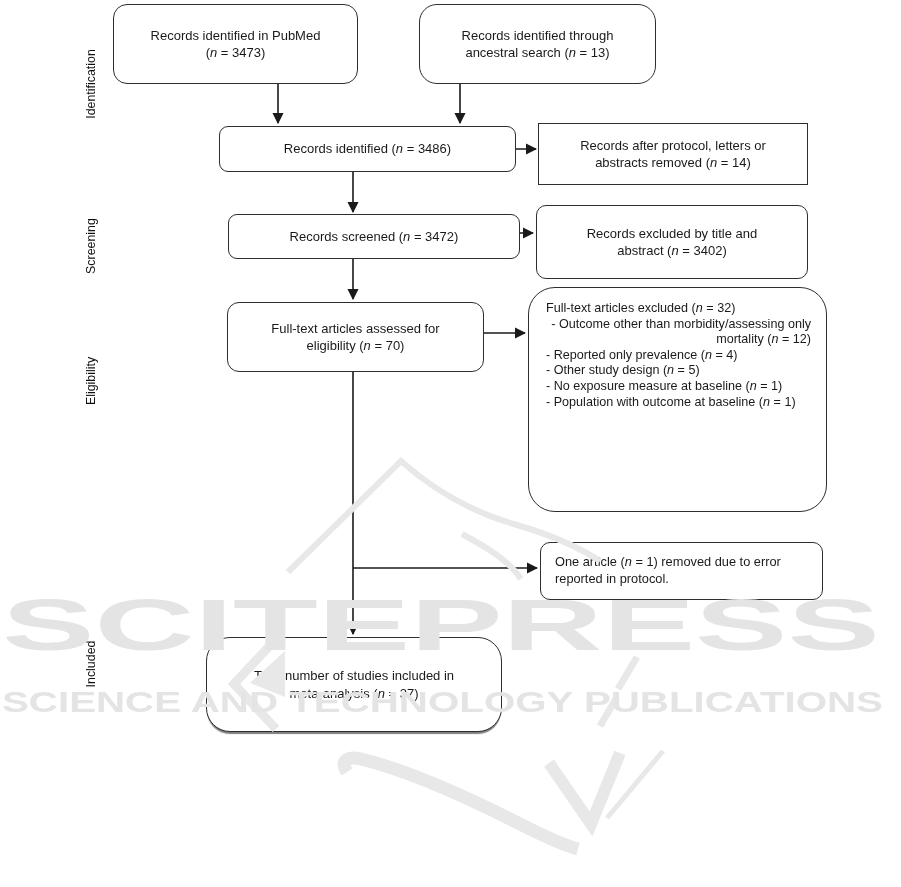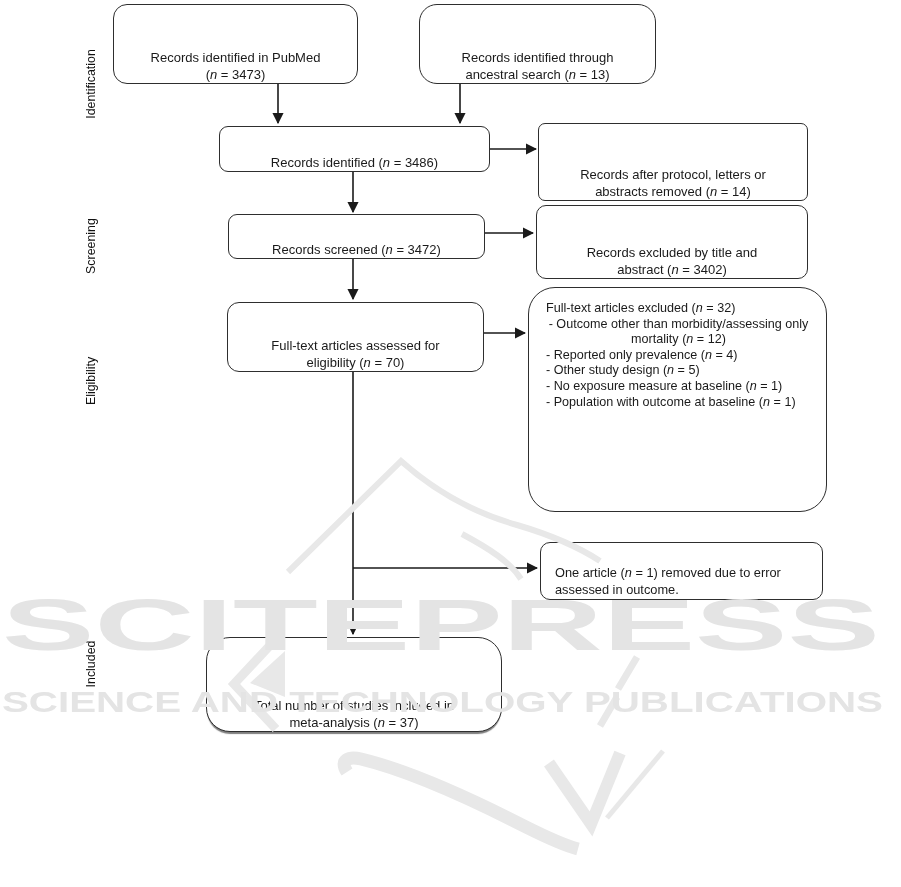--- a/index.html
+++ b/index.html
@@ -10,30 +10,30 @@
     color:#1a1a1a;
   }
   .layer{position:absolute;left:0;top:0;width:901px;height:887px;}
   svg.layer{pointer-events:none;}
   
   .fbox{
     position:absolute;
     box-sizing:border-box;
     background:#ffffff;
     border:1.8px solid #2e2e2e;
-    display:flex;flex-direction:column;align-items:center;justify-content:flex-end;
+    display:flex;flex-direction:column;align-items:center;justify-content:center;
     text-align:center;
     font-size:13px;line-height:1.32;
     z-index:2;
   }
   .fbox .ln{white-space:nowrap;}
   
   .listbox{
     align-items:flex-start;justify-content:flex-start;
-    text-align:center;
+    text-align:right;
     padding:13px 15px 10px 17px;
     font-size:12.6px;line-height:1.24;
   }
   .listbox .bullet{margin:0;}
   .leftbox{align-items:flex-start;text-align:left;padding:0 14px;}
   
   .stage-label{
     position:absolute;
     transform:translate(-50%,-50%) rotate(-90deg);
     transform-origin:center center;
@@ -75,30 +75,30 @@
   <div class="fbox" style="left:113px;top:4px;width:245px;height:80px;border-radius:14px;">
     <div class="ln">Records identified in PubMed</div>
     <div class="ln">(<i>n</i> = 3473)</div>
   </div>
 
   <div class="fbox" style="left:419px;top:4px;width:237px;height:80px;border-radius:18px;">
     <div class="ln">Records identified through</div>
     <div class="ln">ancestral search (<i>n</i> = 13)</div>
   </div>
 
-  <div class="fbox" style="left:219px;top:126px;width:271px;height:46px;border-radius:9px;">
+  <div class="fbox" style="left:219px;top:126px;width:297px;height:46px;border-radius:9px;">
     <div class="ln">Records identified (<i>n</i> = 3486)</div>
   </div>
 
-  <div class="fbox" style="left:538px;top:123px;width:270px;height:78px;border-radius:7px;">
+  <div class="fbox" style="left:538px;top:123px;width:270px;height:62px;border-radius:0;">
     <div class="ln">Records after protocol, letters or</div>
     <div class="ln">abstracts removed (<i>n</i> = 14)</div>
   </div>
 
-  <div class="fbox" style="left:228px;top:214px;width:257px;height:45px;border-radius:9px;">
+  <div class="fbox" style="left:228px;top:214px;width:292px;height:45px;border-radius:9px;">
     <div class="ln">Records screened (<i>n</i> = 3472)</div>
   </div>
 
   <div class="fbox" style="left:536px;top:205px;width:272px;height:74px;border-radius:10px;">
     <div class="ln">Records excluded by title and</div>
     <div class="ln">abstract (<i>n</i> = 3402)</div>
   </div>
 
   <div class="fbox" style="left:227px;top:302px;width:257px;height:70px;border-radius:12px;">
     <div class="ln">Full-text articles assessed for</div>
@@ -109,21 +109,21 @@
     <div class="bullet">Full-text articles excluded (<i>n</i> = 32)</div>
     <div class="bullet">- Outcome other than morbidity/assessing only mortality (<i>n</i> = 12)</div>
     <div class="bullet">- Reported only prevalence (<i>n</i> = 4)</div>
     <div class="bullet">- Other study design (<i>n</i> = 5)</div>
     <div class="bullet">- No exposure measure at baseline (<i>n</i> = 1)</div>
     <div class="bullet">- Population with outcome at baseline (<i>n</i> = 1)</div>
   </div>
 
   <div class="fbox leftbox" style="left:540px;top:542px;width:283px;height:58px;border-radius:10px;font-size:12.8px;">
     <div class="ln">One article (<i>n</i> = 1) removed due to error</div>
-    <div class="ln">assessed in outcome.</div>
+    <div class="ln">reported in protocol.</div>
   </div>
 
   <div class="fbox" style="left:206px;top:637px;width:296px;height:95px;border-radius:24px;box-shadow:0 3px 1px -1px rgba(40,40,40,0.6);">
     <div class="ln">Total number of studies included in</div>
     <div class="ln">meta-analysis (<i>n</i> = 37)</div>
   </div>
 
   <svg class="layer" width="901" height="887" viewBox="0 0 901 887" style="z-index:3;">
 
     <g stroke="#e8e8e8" fill="none">

